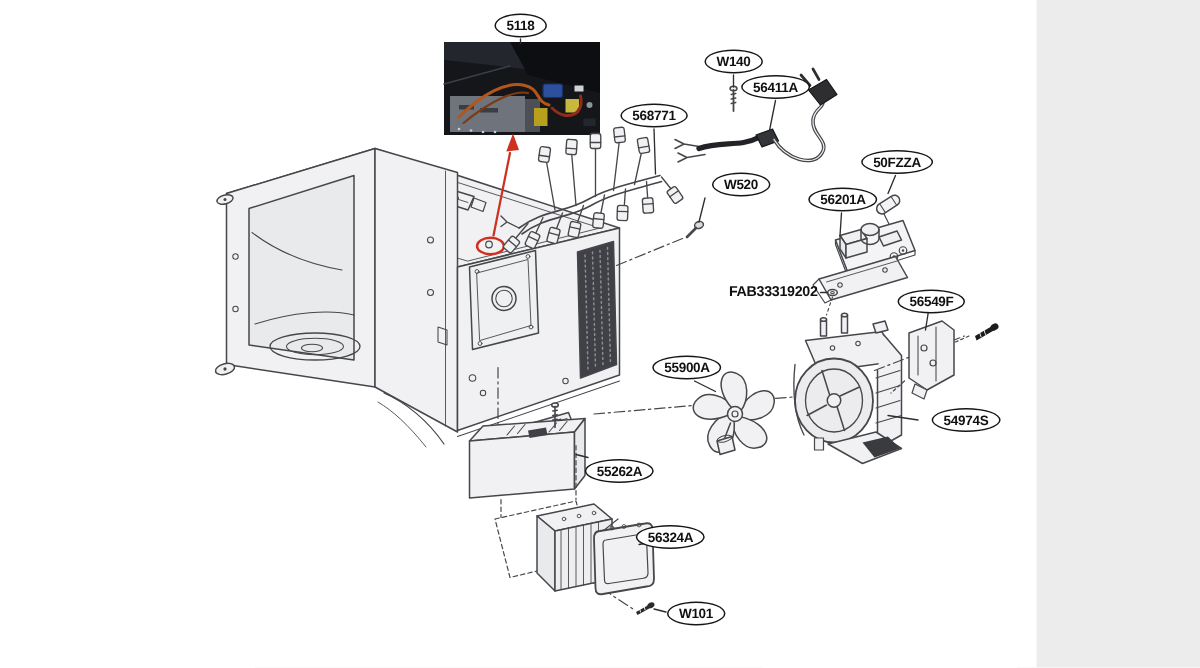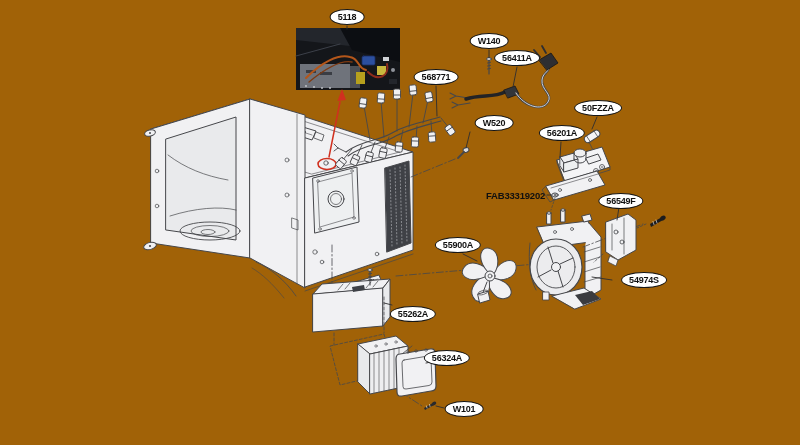--- a/index.html
+++ b/index.html
@@ -1,17 +1,17 @@
 <!DOCTYPE html>
 <html><head>
 <meta charset="utf-8">
 <style>
   html,body{margin:0;padding:0;}
   body{background:#ececed;font-family:"Liberation Sans",sans-serif;}
-  #stage{position:relative;width:800px;height:445px;background:#a16207;overflow:hidden;}
+  #stage{position:relative;width:691px;height:445px;background:#ffffff;overflow:hidden;}
   #stage svg{position:absolute;left:0;top:0;}
   .co{
     position:absolute;transform:translate(-50%,-50%);
     background:#ffffff;border:1.6px solid #161616;border-radius:50%;
     padding:3px 7px 2px 7px;font-size:9px;font-weight:bold;line-height:1;
     color:#101010;white-space:nowrap;letter-spacing:-0.2px;text-align:center;
     box-sizing:border-box;
   }
   .pl{
     position:absolute;transform:translateY(-50%);

